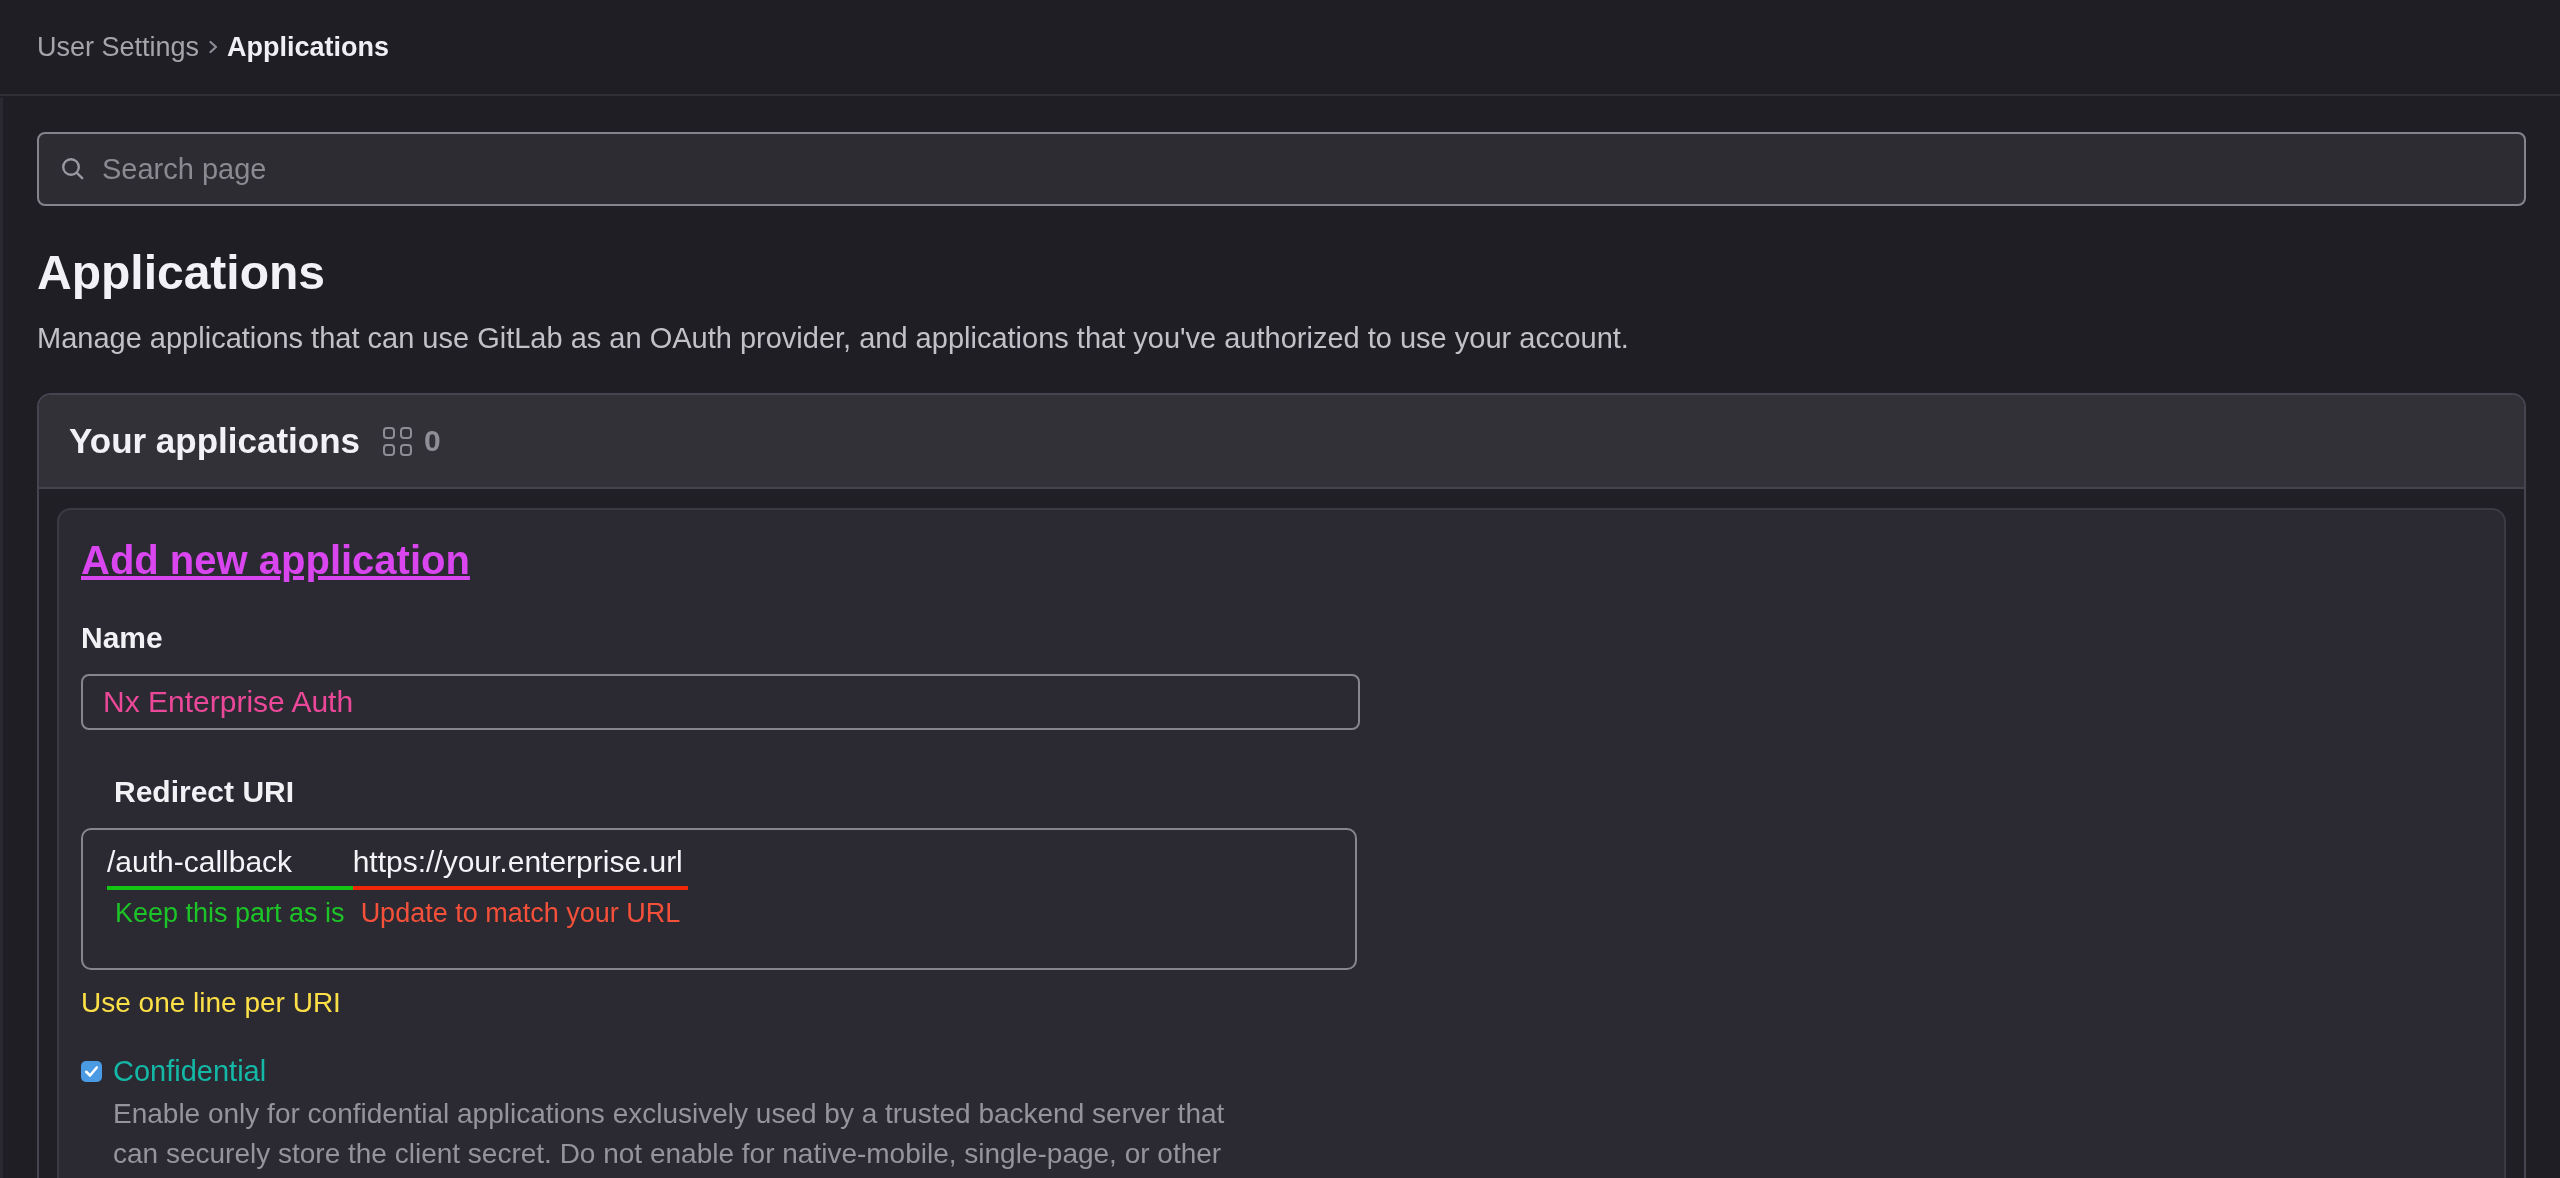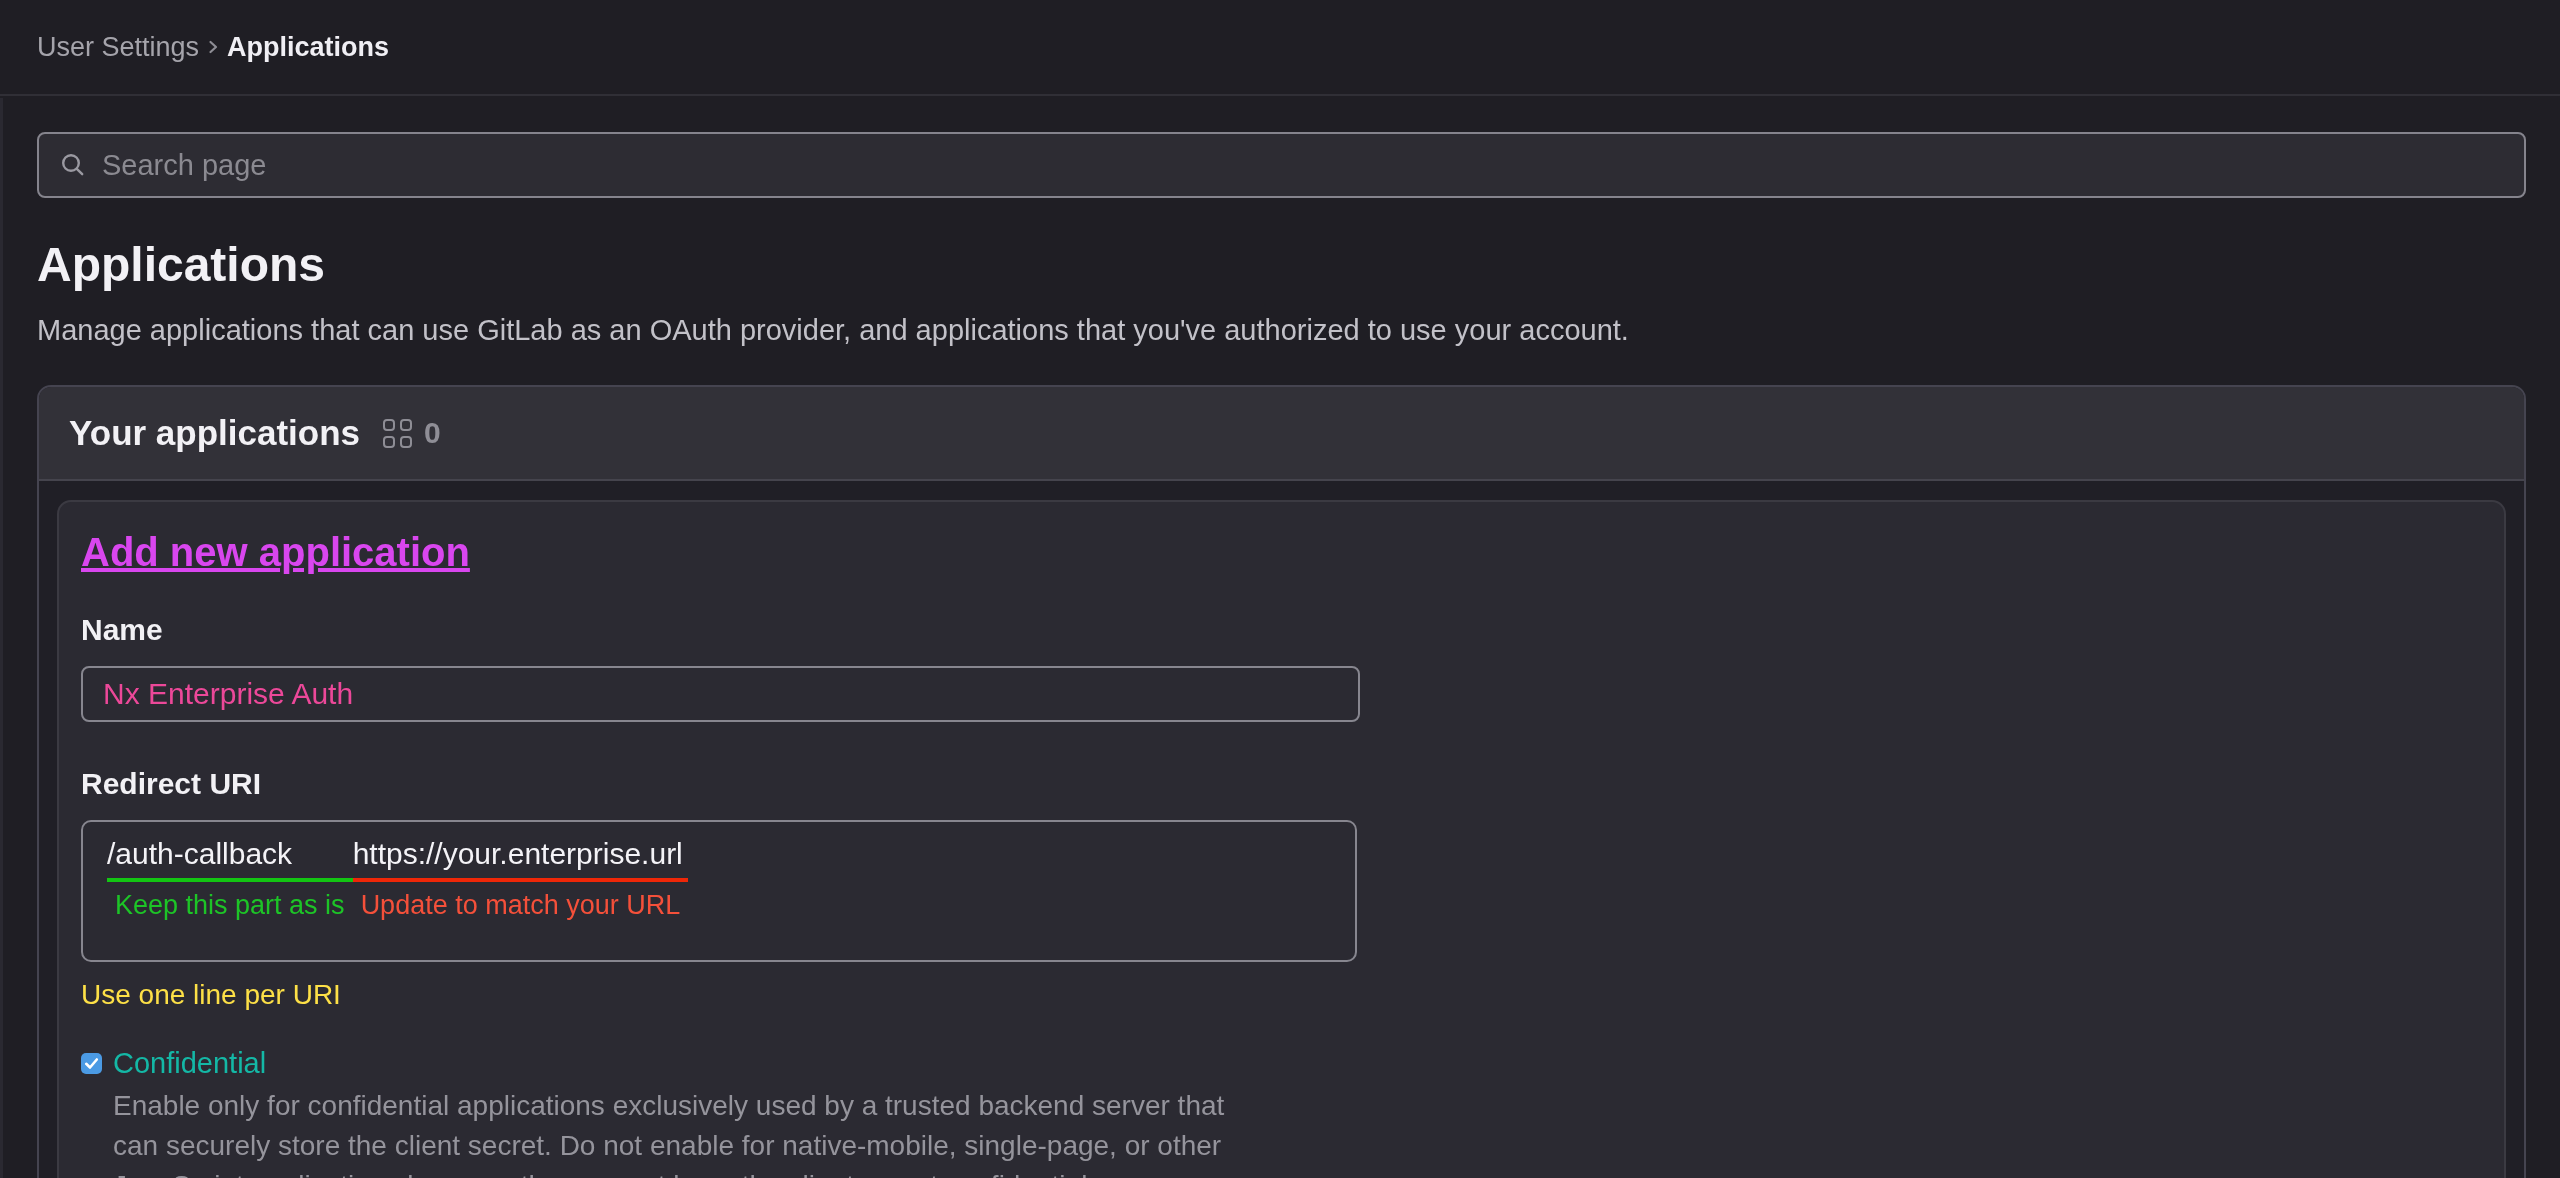--- a/index.html
+++ b/index.html
@@ -28,21 +28,21 @@
     font-size:27px;
   }
   .crumb-link{color:#a5a4ab;text-decoration:none;cursor:pointer;}
   .crumb-current{color:#f0eff4;font-weight:700;}
   .crumb-chevron{display:flex;align-items:center;}
 
   
   main{padding:0 34px 0 37px;}
 
   .search-box{
-    margin-top:36px;height:66px;
+    margin-top:36px;height:74px;
     border:2px solid #85848d;border-radius:8px;
     background:#2d2c33;
     display:flex;align-items:center;padding:0 20px;gap:15px;
   }
   .search-box svg{flex:none;}
   .search-input{
     flex:1;background:transparent;border:none;outline:none;
     font-family:inherit;font-size:29px;color:#e8e7ec;padding:0;
   }
   .search-input::placeholder{color:#8b8a91;opacity:1;}
@@ -70,21 +70,21 @@
     border:2px solid #3b3a42;border-radius:14px;background:#2b2a32;
     padding:26px 22px 60px;min-height:690px;
   }
   h2.panel-title{margin:0;font-size:40px;line-height:48px;font-weight:700;color:#d946ef;text-decoration:underline;}
   .form-label{display:block;margin-top:36px;font-size:30px;line-height:36px;font-weight:700;color:#f2f1f5;}
   .text-input{
     display:block;margin-top:18px;width:1279px;height:56px;
     border:2px solid #87868f;border-radius:8px;background:transparent;
     color:#ec4899;font-family:inherit;font-size:30px;padding:0 20px;outline:none;
   }
-  .form-label.redirect{margin-top:44px;}
+  .form-label.redirect{margin-top:44px;margin-left:33px;}
 
   .uri-box{
     margin-top:18px;width:1276px;height:142px;
     border:2px solid #87868f;border-radius:10px;
     padding:13px 24px;cursor:text;
   }
   .uri-line{display:flex;align-items:flex-start;}
   .uri-part{display:inline-flex;flex-direction:column;align-items:center;}
   .part-text{
     font-size:30px;line-height:38px;color:#f4f3f7;white-space:pre;

